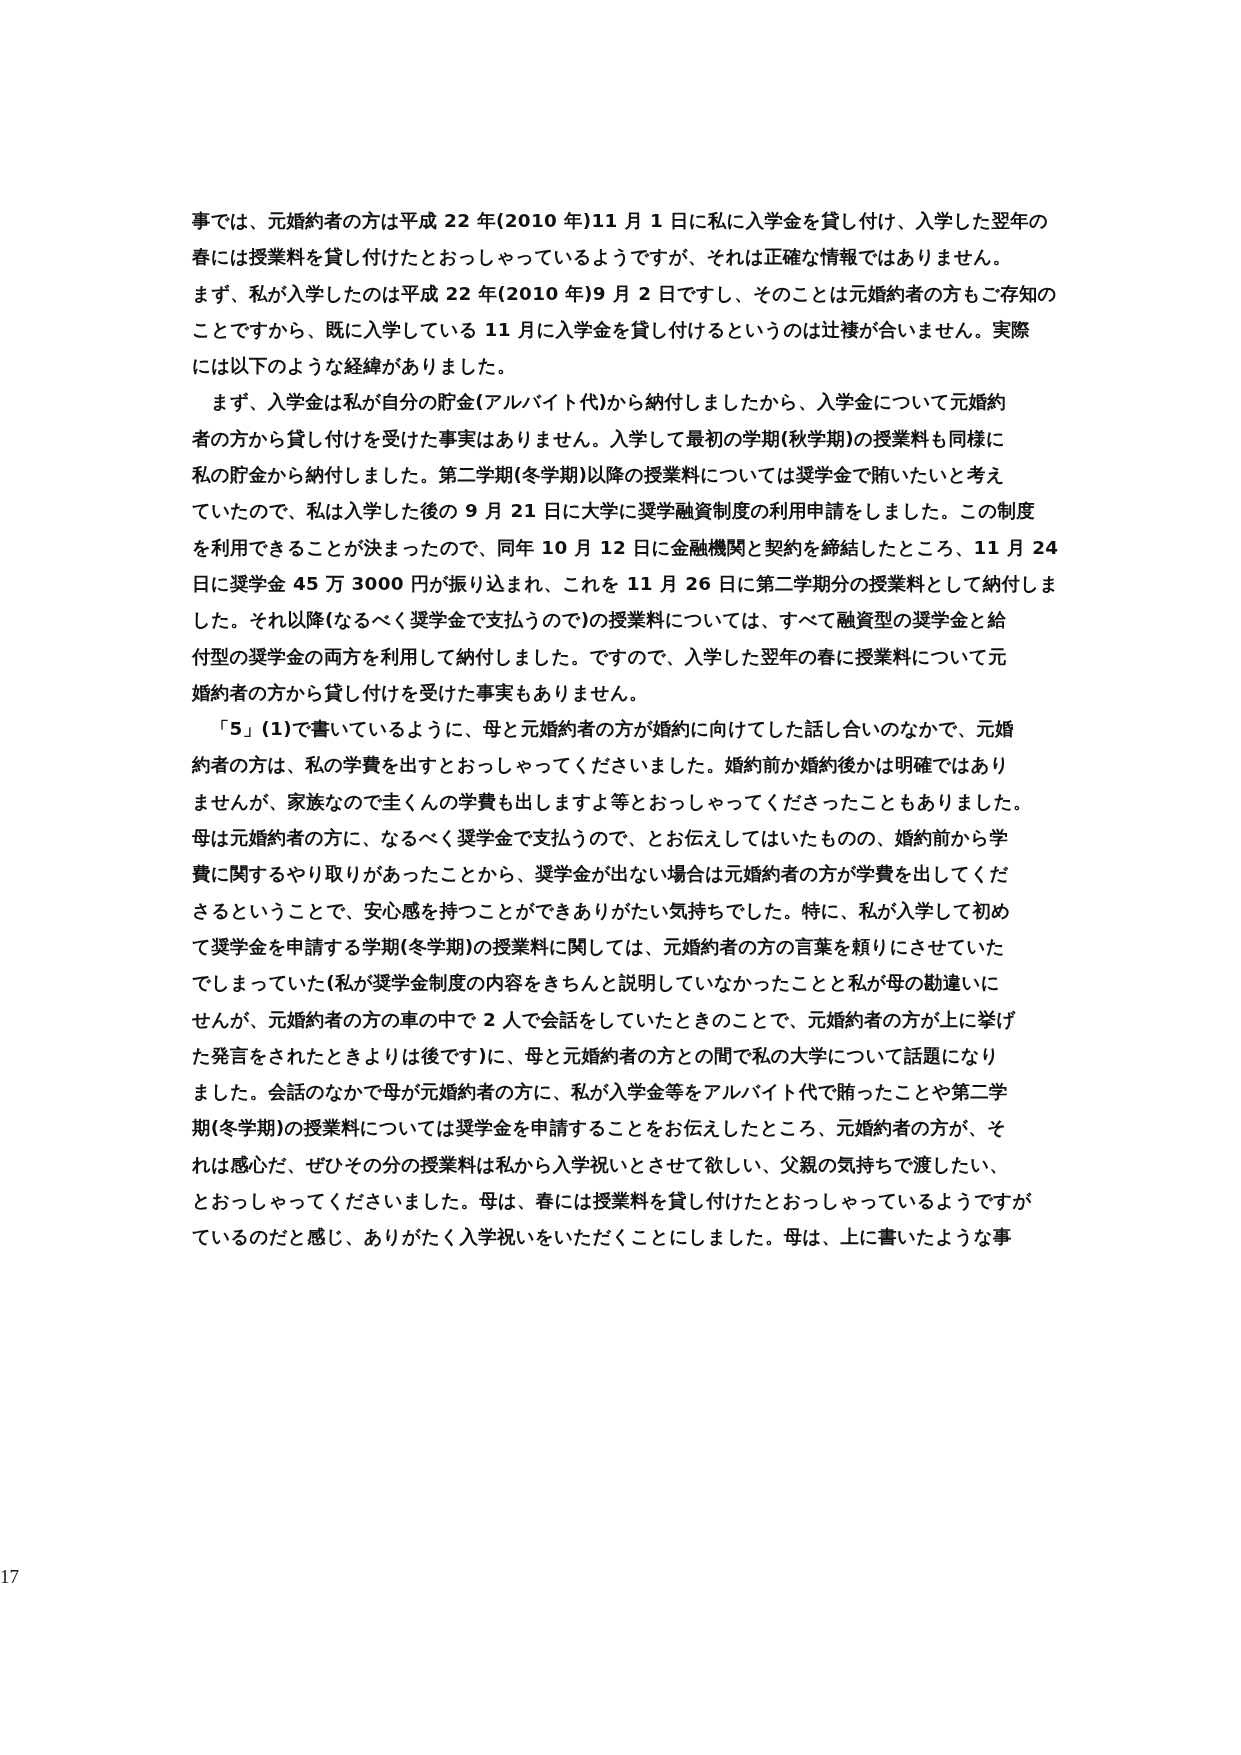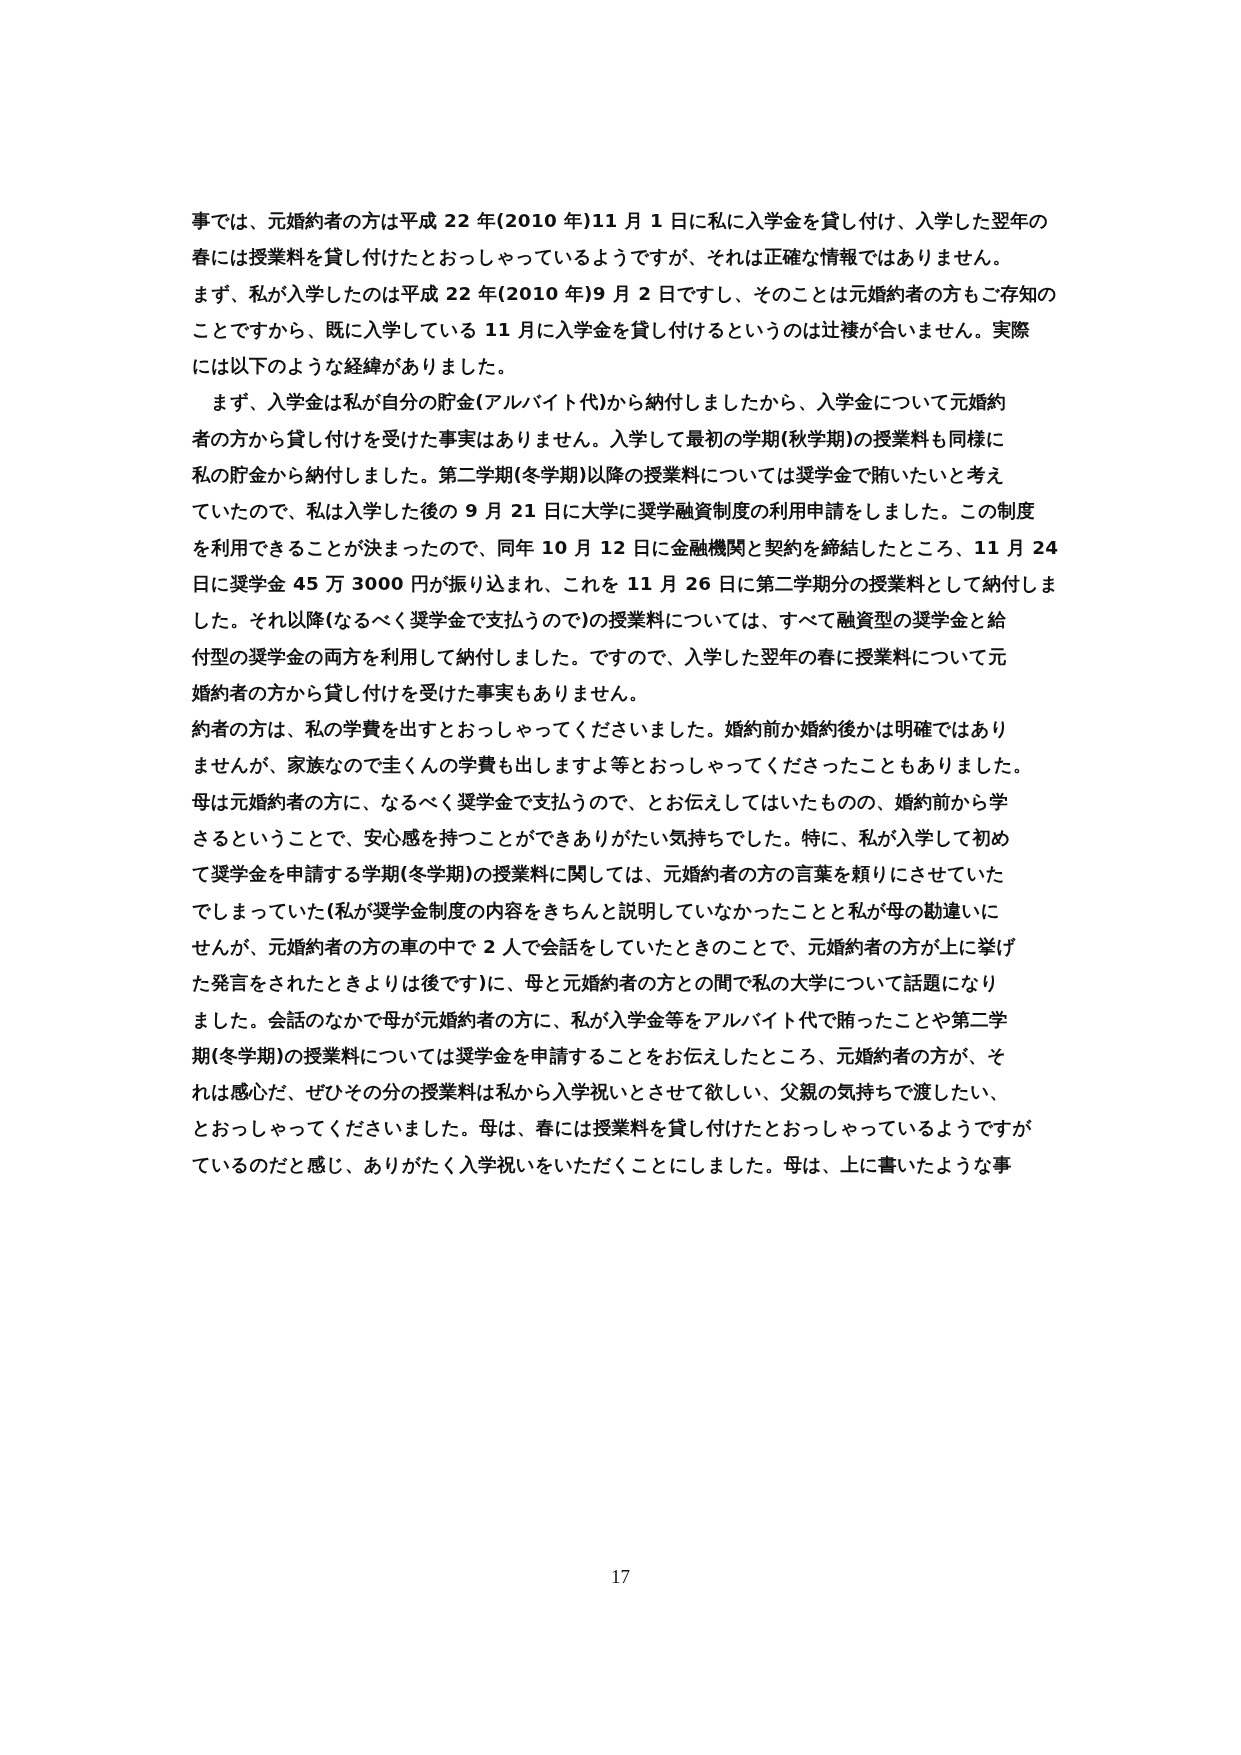--- a/index.html
+++ b/index.html
@@ -9,21 +9,21 @@
     }
     .body-text {
       position: absolute; left: 192px; top: 203px; width: 900px;
       font-family: "DejaVu Sans", sans-serif;
       font-size: 18.4px; line-height: 36.3px; color: #111;
       letter-spacing: 0.35px;
       font-weight: bold;
     }
     .line { display: block; white-space: nowrap; height: 36.3px; }
     .page-number {
-      position: absolute; top: 1566px; left: 0; width: 1241px; text-align: center;
+      position: absolute; top: 1566px; left: 0; width: 1241px; 
       font-family: "Liberation Serif", serif; font-size: 19px; color: #111;
     }
   </style>
 </head>
 <body>
 
 <div class="page">
   <div class="body-text">
     <span class="line">事では、元婚約者の方は平成 22 年(2010 年)11 月 1 日に私に入学金を貸し付け、入学した翌年の</span>
     <span class="line">春には授業料を貸し付けたとおっしゃっているようですが、それは正確な情報ではありません。</span>
@@ -32,23 +32,25 @@
     <span class="line">には以下のような経緯がありました。</span>
     <span class="line">　まず、入学金は私が自分の貯金(アルバイト代)から納付しましたから、入学金について元婚約</span>
     <span class="line">者の方から貸し付けを受けた事実はありません。入学して最初の学期(秋学期)の授業料も同様に</span>
     <span class="line">私の貯金から納付しました。第二学期(冬学期)以降の授業料については奨学金で賄いたいと考え</span>
     <span class="line">ていたので、私は入学した後の 9 月 21 日に大学に奨学融資制度の利用申請をしました。この制度</span>
     <span class="line">を利用できることが決まったので、同年 10 月 12 日に金融機関と契約を締結したところ、11 月 24</span>
     <span class="line">日に奨学金 45 万 3000 円が振り込まれ、これを 11 月 26 日に第二学期分の授業料として納付しま</span>
     <span class="line">した。それ以降(なるべく奨学金で支払うので)の授業料については、すべて融資型の奨学金と給</span>
     <span class="line">付型の奨学金の両方を利用して納付しました。ですので、入学した翌年の春に授業料について元</span>
     <span class="line">婚約者の方から貸し付けを受けた事実もありません。</span>
+    <span class="line">　「5」(1)で書いているように、母と元婚約者の方が婚約に向けてした話し合いのなかで、元婚</span>
     <span class="line">約者の方は、私の学費を出すとおっしゃってくださいました。婚約前か婚約後かは明確ではあり</span>
     <span class="line">ませんが、家族なので圭くんの学費も出しますよ等とおっしゃってくださったこともありました。</span>
     <span class="line">母は元婚約者の方に、なるべく奨学金で支払うので、とお伝えしてはいたものの、婚約前から学</span>
+    <span class="line">費に関するやり取りがあったことから、奨学金が出ない場合は元婚約者の方が学費を出してくだ</span>
     <span class="line">さるということで、安心感を持つことができありがたい気持ちでした。特に、私が入学して初め</span>
     <span class="line">て奨学金を申請する学期(冬学期)の授業料に関しては、元婚約者の方の言葉を頼りにさせていた</span>
     <span class="line">でしまっていた(私が奨学金制度の内容をきちんと説明していなかったことと私が母の勘違いに</span>
     <span class="line">せんが、元婚約者の方の車の中で 2 人で会話をしていたときのことで、元婚約者の方が上に挙げ</span>
     <span class="line">た発言をされたときよりは後です)に、母と元婚約者の方との間で私の大学について話題になり</span>
     <span class="line">ました。会話のなかで母が元婚約者の方に、私が入学金等をアルバイト代で賄ったことや第二学</span>
     <span class="line">期(冬学期)の授業料については奨学金を申請することをお伝えしたところ、元婚約者の方が、そ</span>
     <span class="line">れは感心だ、ぜひその分の授業料は私から入学祝いとさせて欲しい、父親の気持ちで渡したい、</span>
     <span class="line">とおっしゃってくださいました。母は、春には授業料を貸し付けたとおっしゃっているようですが</span>
     <span class="line">ているのだと感じ、ありがたく入学祝いをいただくことにしました。母は、上に書いたような事</span>

